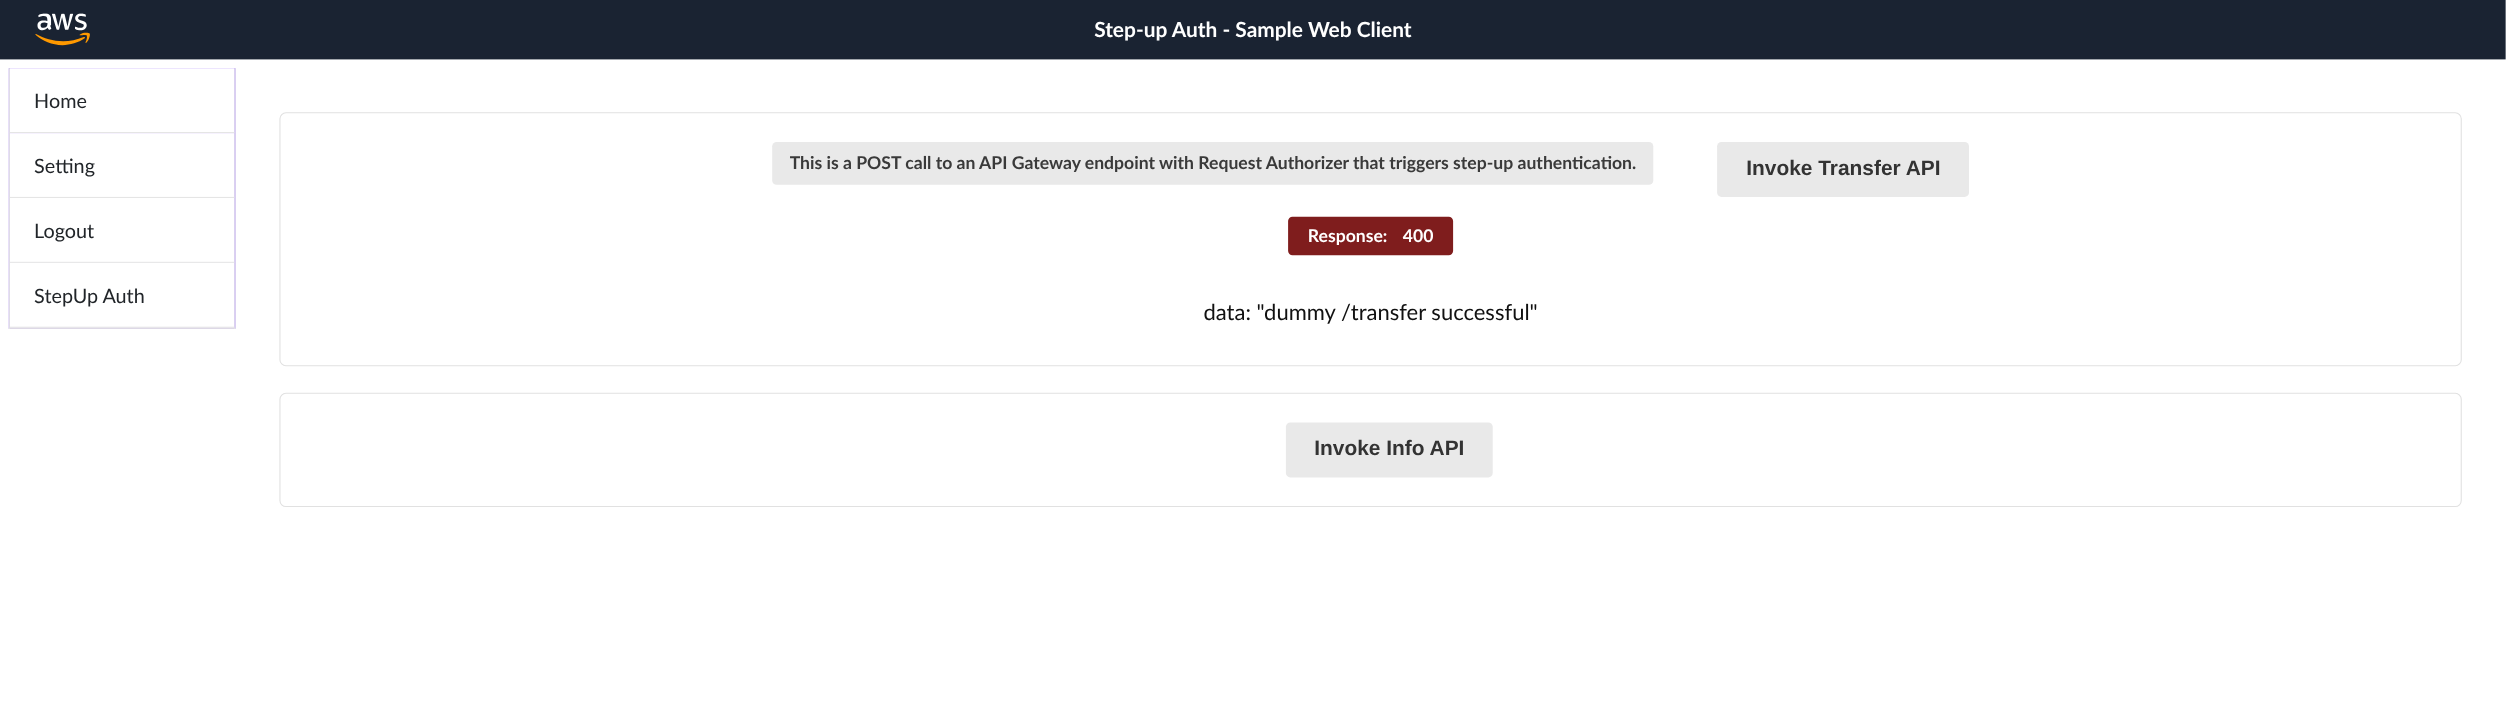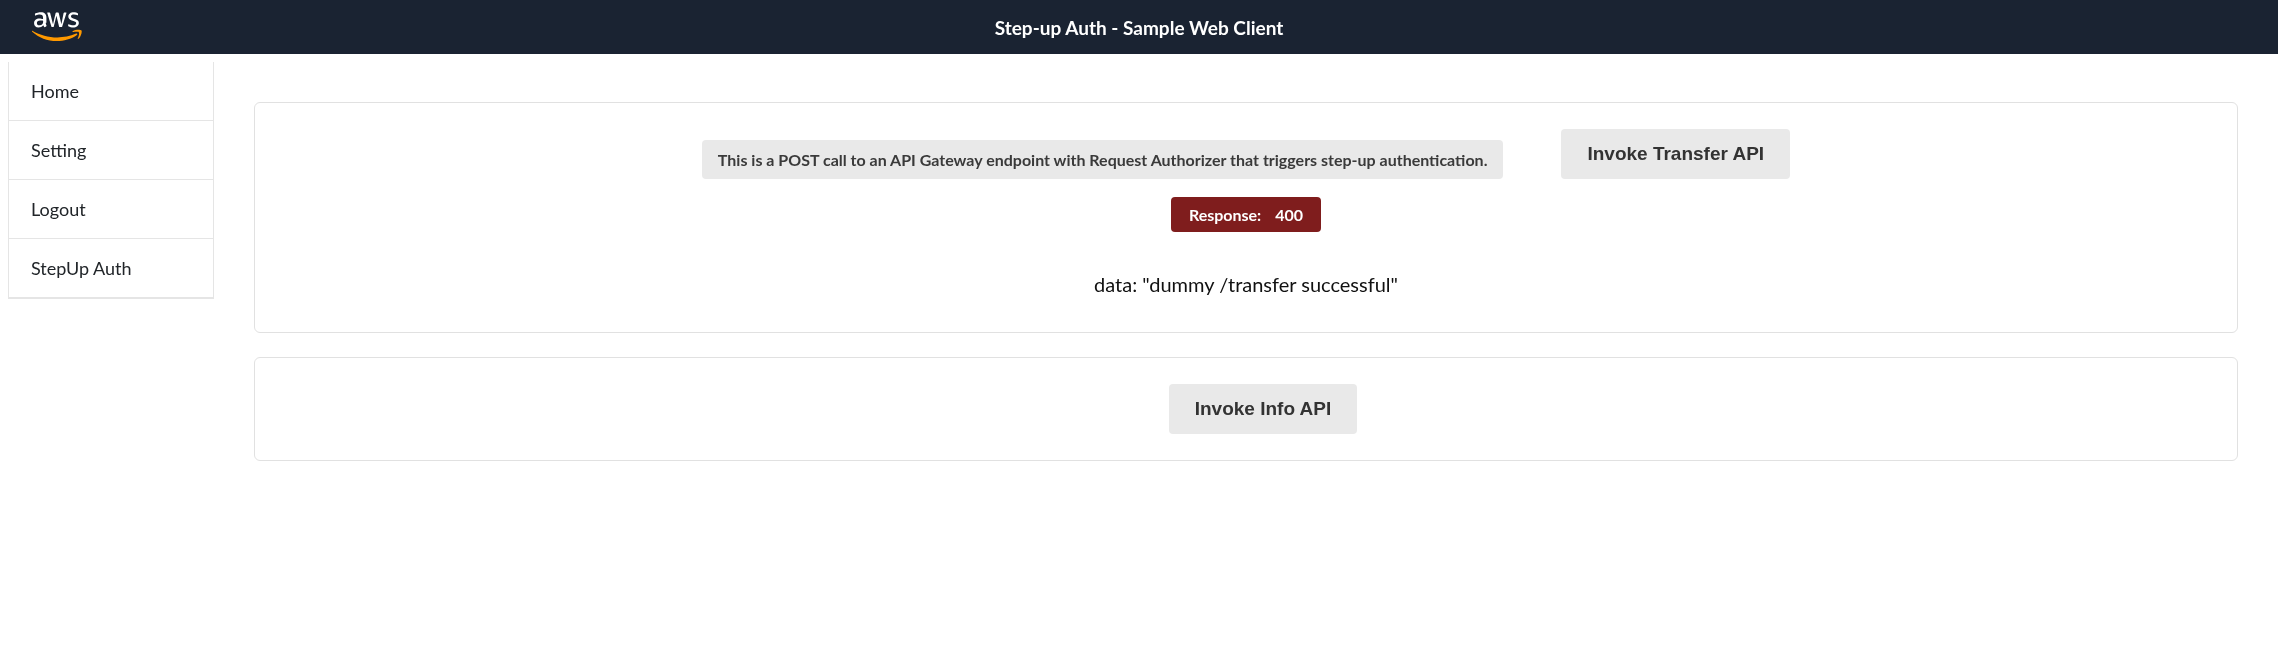--- a/index.html
+++ b/index.html
@@ -61,21 +61,21 @@
   .card {
     border: 1px solid #e1e1e1;
     border-radius: 6px;
     background: #fff;
     padding: 26px 30px;
     margin-bottom: 24px;
   }
   .row-center {
     display: flex;
     justify-content: center;
-    align-items: flex-end;
+    align-items: flex-start;
     flex-wrap: wrap;
     gap: 24px;
   }
   .desc-pill {
     background: #e9e9e9;
     color: #3a3a3a;
     border-radius: 4px;
     padding: 10px 16px;
     font-size: 16px;
     font-weight: 700;

